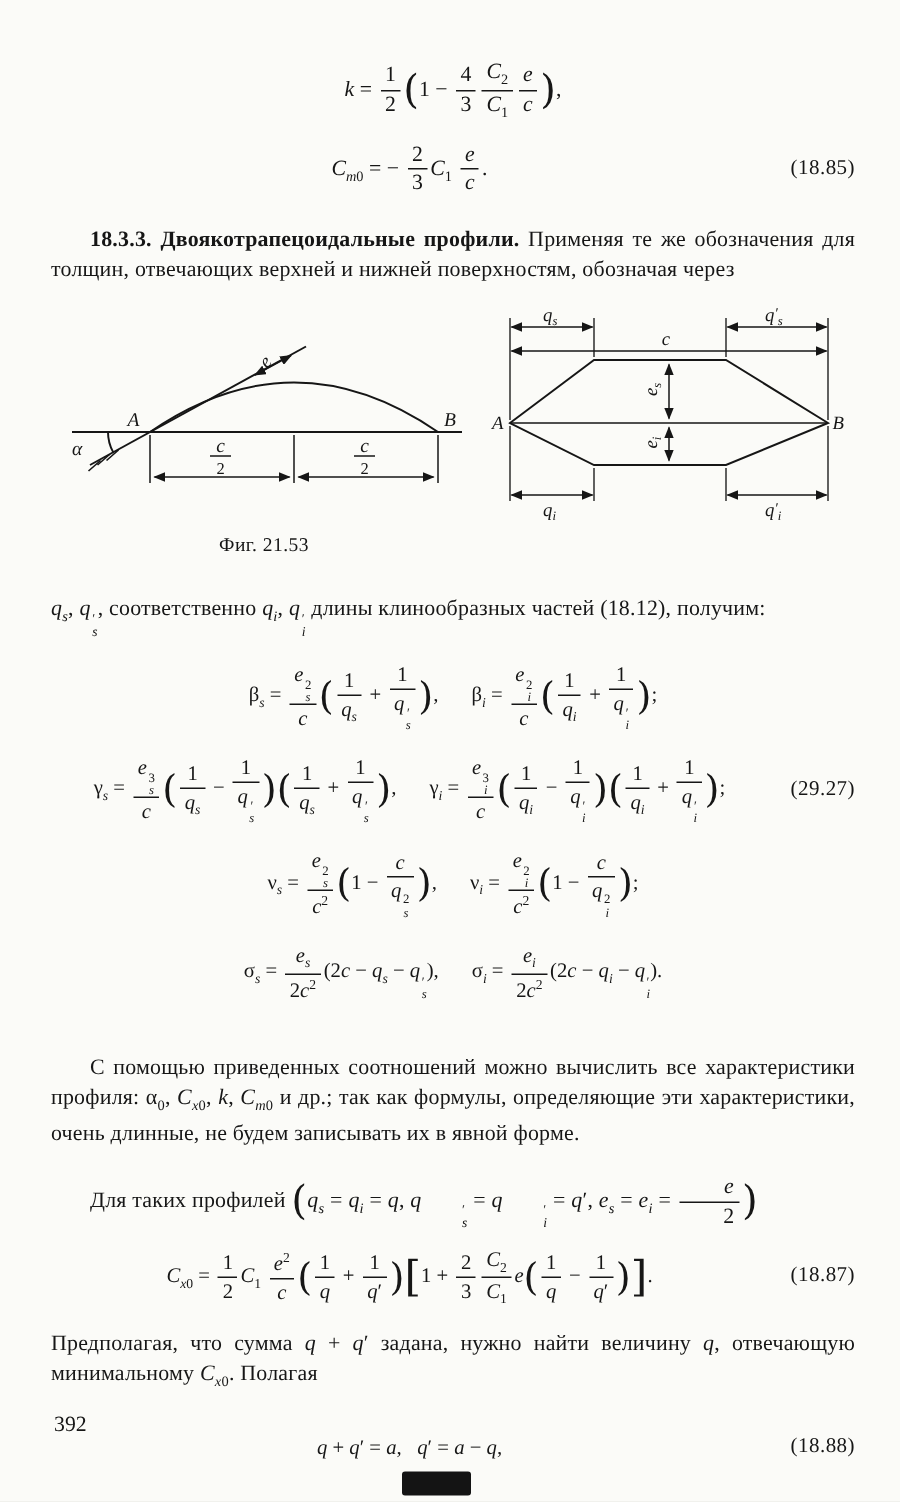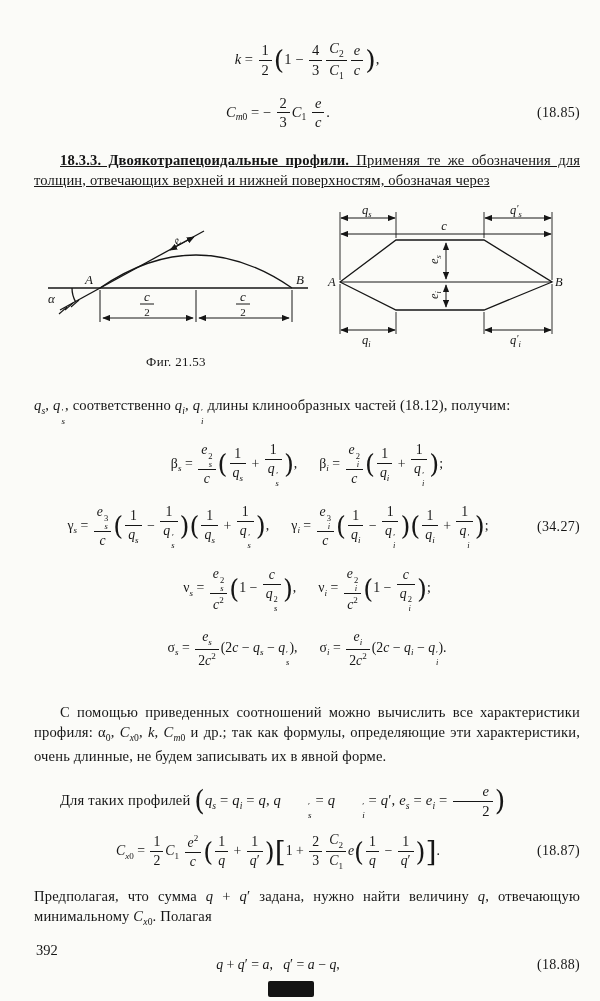--- a/index.html
+++ b/index.html
@@ -1,18 +1,18 @@
 <!DOCTYPE html>
 <html><head>
 <meta charset="utf-8">
 <style>
   * { margin:0; padding:0; box-sizing:border-box; }
   html,body { background:#e9e9e6; }
   body { width:600px; height:1001px; font-family:"Liberation Serif","DejaVu Serif",serif; color:#161616; }
-  .page { position:relative; width:600px; height:1001px; background:#fbfbf8; padding:26px 20px 0 34px; overflow:hidden; }
+  .page { position:relative; width:600px; height:1001px; background:#fbfbf8; padding:26px 30px 0 34px; overflow:hidden; }
 
   .para { font-size:14.6px; line-height:19.6px; text-align:justify; letter-spacing:.15px; }
   .indent { text-indent:26px; }
   b { font-weight:bold; }
   i { font-style:italic; }
   sub, sup { font-size:.66em; }
 
   .eq-block { }
   .eq-row { position:relative; display:flex; justify-content:center; align-items:center; font-size:13.8px; margin:14px 0; min-height:36px; }
   .eq-row.tagged { padding-right:58px; }
@@ -27,21 +27,21 @@
   .bp { font-size:1.85em; vertical-align:middle; line-height:0; font-family:"DejaVu Serif",serif; font-weight:400; }
   .bb { font-size:2.05em; vertical-align:middle; line-height:0; font-family:"DejaVu Serif",serif; }
   .gap { display:inline-block; width:22px; }
 
   .figures { display:flex; gap:6px; margin-top:12px; }
   figure { text-align:center; }
   figcaption { font-size:13px; margin-top:2px; letter-spacing:.3px; }
   svg text { font-family:"Liberation Serif","DejaVu Serif",serif; }
 
   .p2 { margin-top:26px; }
-  .sect { margin-top:20px;text-decoration:underline; }
+  .sect { margin-top:20px; }
   .eq86 { margin-top:6px; }
   .eq86 .eq-row { margin:17px 0; }
   .phelp { margin-top:35px; }
   .psuch { margin-top:16px; line-height:1.25; }
   .passume { margin-top:16px; }
   .e87row { margin-top:12px; }
   .e88row { margin-top:16px; }
 
   .page-number { position:absolute; left:36px; top:942px; font-size:14.5px; }
   .scan-mark { position:absolute; left:268px; top:981px; width:46px; height:16px; background:#141414; border-radius:2px; }
@@ -189,21 +189,21 @@
               </span></span></span><span class="bp">)</span>,<span class="gap"></span>γ<sub><i>i</i></sub> = <span class="fr"><span class="n"><i>e</i><span class="ss">
                 <span>3</span>
                 <span><i>i</i></span>
               </span></span><span class="d"><i>c</i></span></span><span class="bp">(</span><span class="fr"><span class="n">1</span><span class="d"><i>q</i><sub><i>i</i></sub></span></span> − <span class="fr"><span class="n">1</span><span class="d"><i>q</i><span class="ss">
                 <span>′</span>
                 <span><i>i</i></span>
               </span></span></span><span class="bp">)</span><span class="bp">(</span><span class="fr"><span class="n">1</span><span class="d"><i>q</i><sub><i>i</i></sub></span></span> + <span class="fr"><span class="n">1</span><span class="d"><i>q</i><span class="ss">
                 <span>′</span>
                 <span><i>i</i></span>
               </span></span></span><span class="bp">)</span>;</span>
-      <span class="eq-tag">(34.27)</span>
+      <span class="eq-tag">(29.27)</span>
     </div>
     <div class="eq-row">
       <span>ν<sub><i>s</i></sub> = <span class="fr"><span class="n"><i>e</i><span class="ss">
                 <span>2</span>
                 <span><i>s</i></span>
               </span></span><span class="d"><i>c</i><sup>2</sup></span></span><span class="bp">(</span>1 − <span class="fr"><span class="n"><i>c</i></span><span class="d"><i>q</i><span class="ss">
                 <span>2</span>
                 <span><i>s</i></span>
               </span></span></span><span class="bp">)</span>,<span class="gap"></span>ν<sub><i>i</i></sub> = <span class="fr"><span class="n"><i>e</i><span class="ss">
                 <span>2</span>

